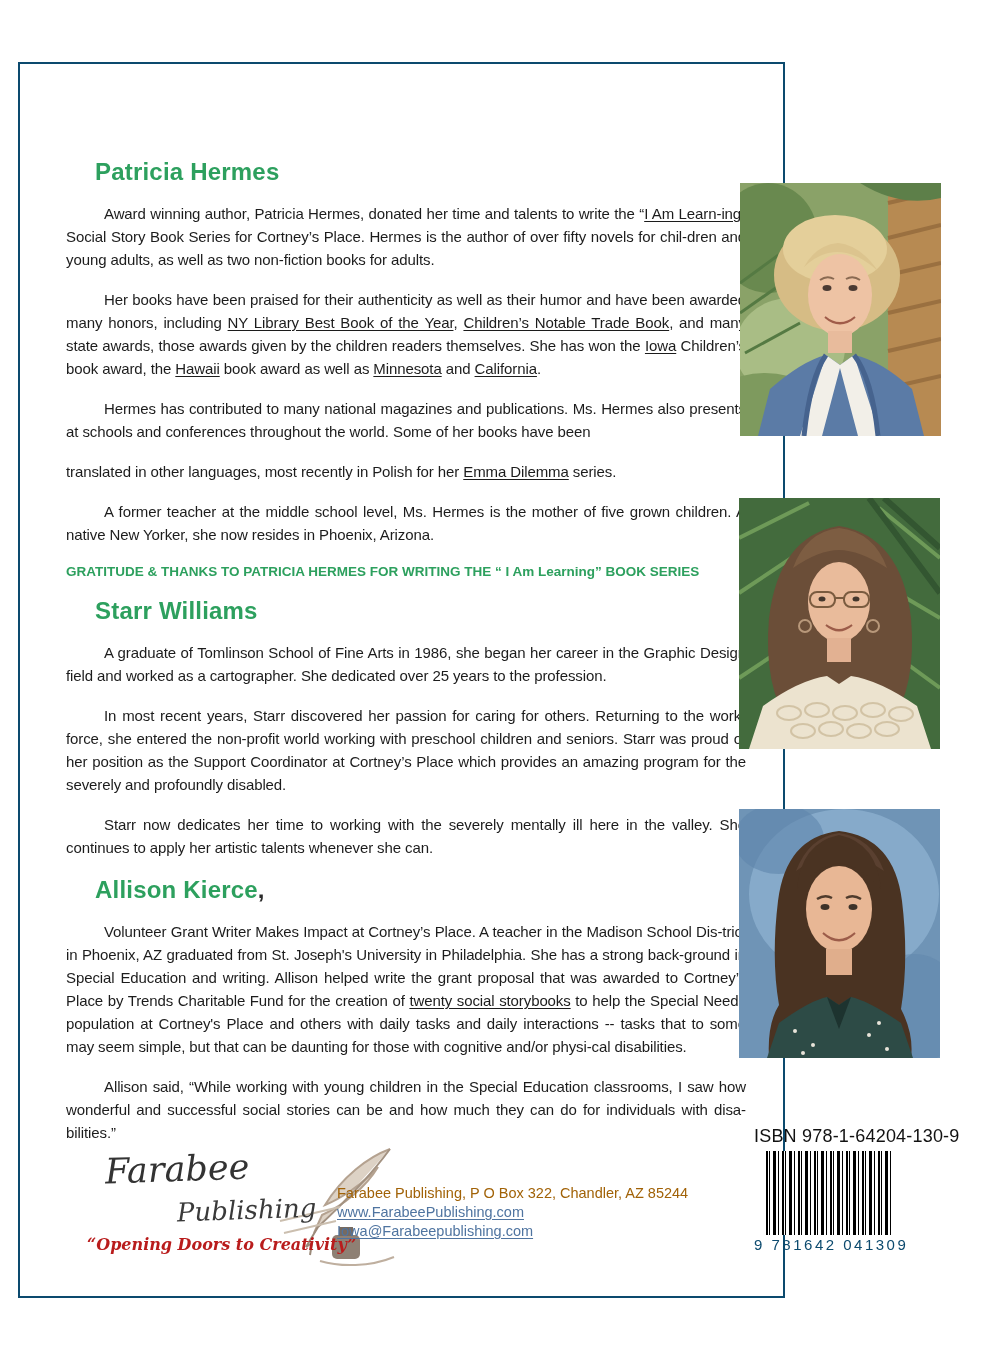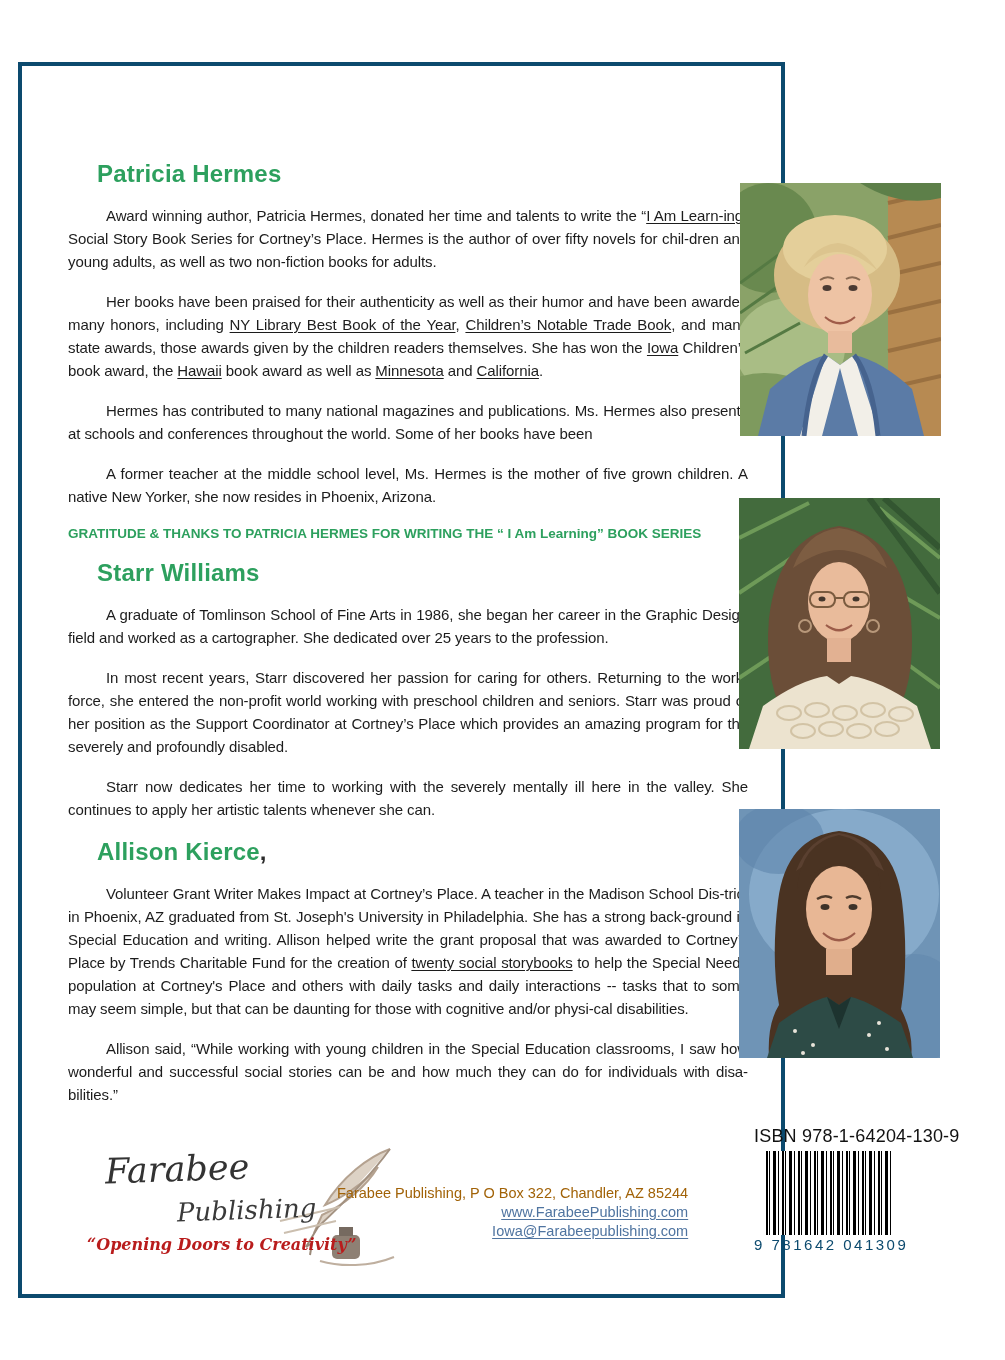--- a/index.html
+++ b/index.html
@@ -2,21 +2,21 @@
 <html><head>
 <meta charset="utf-8">
 <style>
   html,body{margin:0;padding:0;}
   body{
     width:1005px;height:1360px;position:relative;background:#ffffff;
     font-family:"Liberation Sans", sans-serif;color:#1e1e1e;overflow:hidden;
   }
   .frame{
     position:absolute;left:18px;top:62px;width:767px;height:1236px;
-    border:4px solid #0c4a6e;box-sizing:border-box;background:#ffffff;
+    border:2px solid #0c4a6e;box-sizing:border-box;background:#ffffff;
   }
   .col{
     position:absolute;left:46px;top:94px;width:680px;
   }
   h2.sec{
     font-size:24px;line-height:28px;font-weight:bold;color:#2da05e;
     margin:0 0 16px 29px;letter-spacing:.2px;
   }
   h2.sec .dark-comma{color:#2b2b2b;font-weight:bold;}
   .col p{
@@ -47,41 +47,42 @@
     position:absolute;left:92px;top:52px;font-family:"DejaVu Serif", serif;
     font-style:italic;font-size:26px;color:#3a3a3a;transform:rotate(-2deg);
   }
   .logo .tagline{
     position:absolute;left:2px;top:92px;font-family:"DejaVu Serif", serif;
     font-style:italic;font-weight:bold;font-size:16px;color:#b91c1c;white-space:nowrap;
   }
   .logo .quill{position:absolute;right:-70px;top:0;width:135px;height:130px;opacity:.85;}
   .publisher{position:absolute;left:337px;top:1184px;font-size:14.5px;line-height:19px;}
   .publisher .addr{color:#a16207;}
-  .publisher .lnk{color:#4f74a0;text-decoration:underline;text-underline-offset:2px;text-align:right;}
+  .publisher .lnk{color:#4f74a0;text-decoration:underline;text-underline-offset:2px;}
   .isbn{position:absolute;left:754px;top:1126px;width:152px;text-align:center;}
   .isbn .lbl{font-size:18px;color:#111;letter-spacing:.2px;white-space:nowrap;}
   .isbn .bars{
     width:128px;height:84px;margin:4px auto 0;
     background:repeating-linear-gradient(90deg,
       #000 0 2px,#fff 2px 3px,#000 3px 4px,#fff 4px 7px,
       #000 7px 10px,#fff 10px 12px,#000 12px 13px,#fff 13px 16px);
   }
   .isbn .digits{font-size:15px;color:#0c4a6e;letter-spacing:2.5px;margin-top:1px;white-space:nowrap;}
 </style>
 </head>
 <body>
 
 <div class="frame">
 
   <div class="col">
     <h2 class="sec"><span>Patricia Hermes</span></h2>
     <p><span>Award winning author, Patricia Hermes, donated her time and talents to write the “</span><span class="u">I Am Learn-ing</span><span>” Social Story Book Series for Cortney’s Place. Hermes is the author of over fifty novels for chil-dren and young adults, as well as two non-fiction books for adults.</span></p>
     <p><span>Her books have been praised for their authenticity as well as their humor and have been awarded many honors, including </span><span class="u">NY Library Best Book of the Year</span><span>, </span><span class="u">Children’s Notable Trade Book</span><span>, and many state awards, those awards given by the children readers themselves.  She has won the </span><span class="u">Iowa</span><span> Children’s book award, the </span><span class="u">Hawaii</span><span> book award as well as  </span><span class="u">Minnesota</span><span> and </span><span class="u">California</span><span>.</span></p>
     <p>Hermes has contributed to many national magazines and publications. Ms. Hermes also presents at schools and conferences throughout the world.  Some of her books have been</p>
+    <p class="ni gapup"><span>translated in other languages, most recently in Polish for her </span><span class="u">Emma Dilemma</span><span> series.</span></p>
     <p>A former teacher at the middle school level, Ms. Hermes is the mother of five grown children. A native New Yorker, she now resides in Phoenix, Arizona.</p>
 
     <div class="gratitude">GRATITUDE &amp; THANKS TO PATRICIA HERMES FOR WRITING THE “ I Am Learning” BOOK SERIES</div>
 
     <h2 class="sec"><span>Starr Williams</span></h2>
     <p>A graduate of Tomlinson School of Fine Arts in 1986, she began her career in the Graphic Design field and worked as a cartographer.  She dedicated over 25 years to the profession.</p>
     <p>In most recent years, Starr discovered her passion for caring for others. Returning to the work-force, she entered the non-profit world working with preschool children and seniors. Starr was proud of her position as the Support Coordinator at Cortney’s Place which provides an amazing program for the severely and profoundly disabled.</p>
     <p>Starr now dedicates her time to working with the severely mentally ill here in the valley. She continues to apply her artistic talents whenever she can.</p>
 
     <h2 class="sec h-mt"><span>Allison Kierce</span><span class="dark-comma">,</span></h2>

